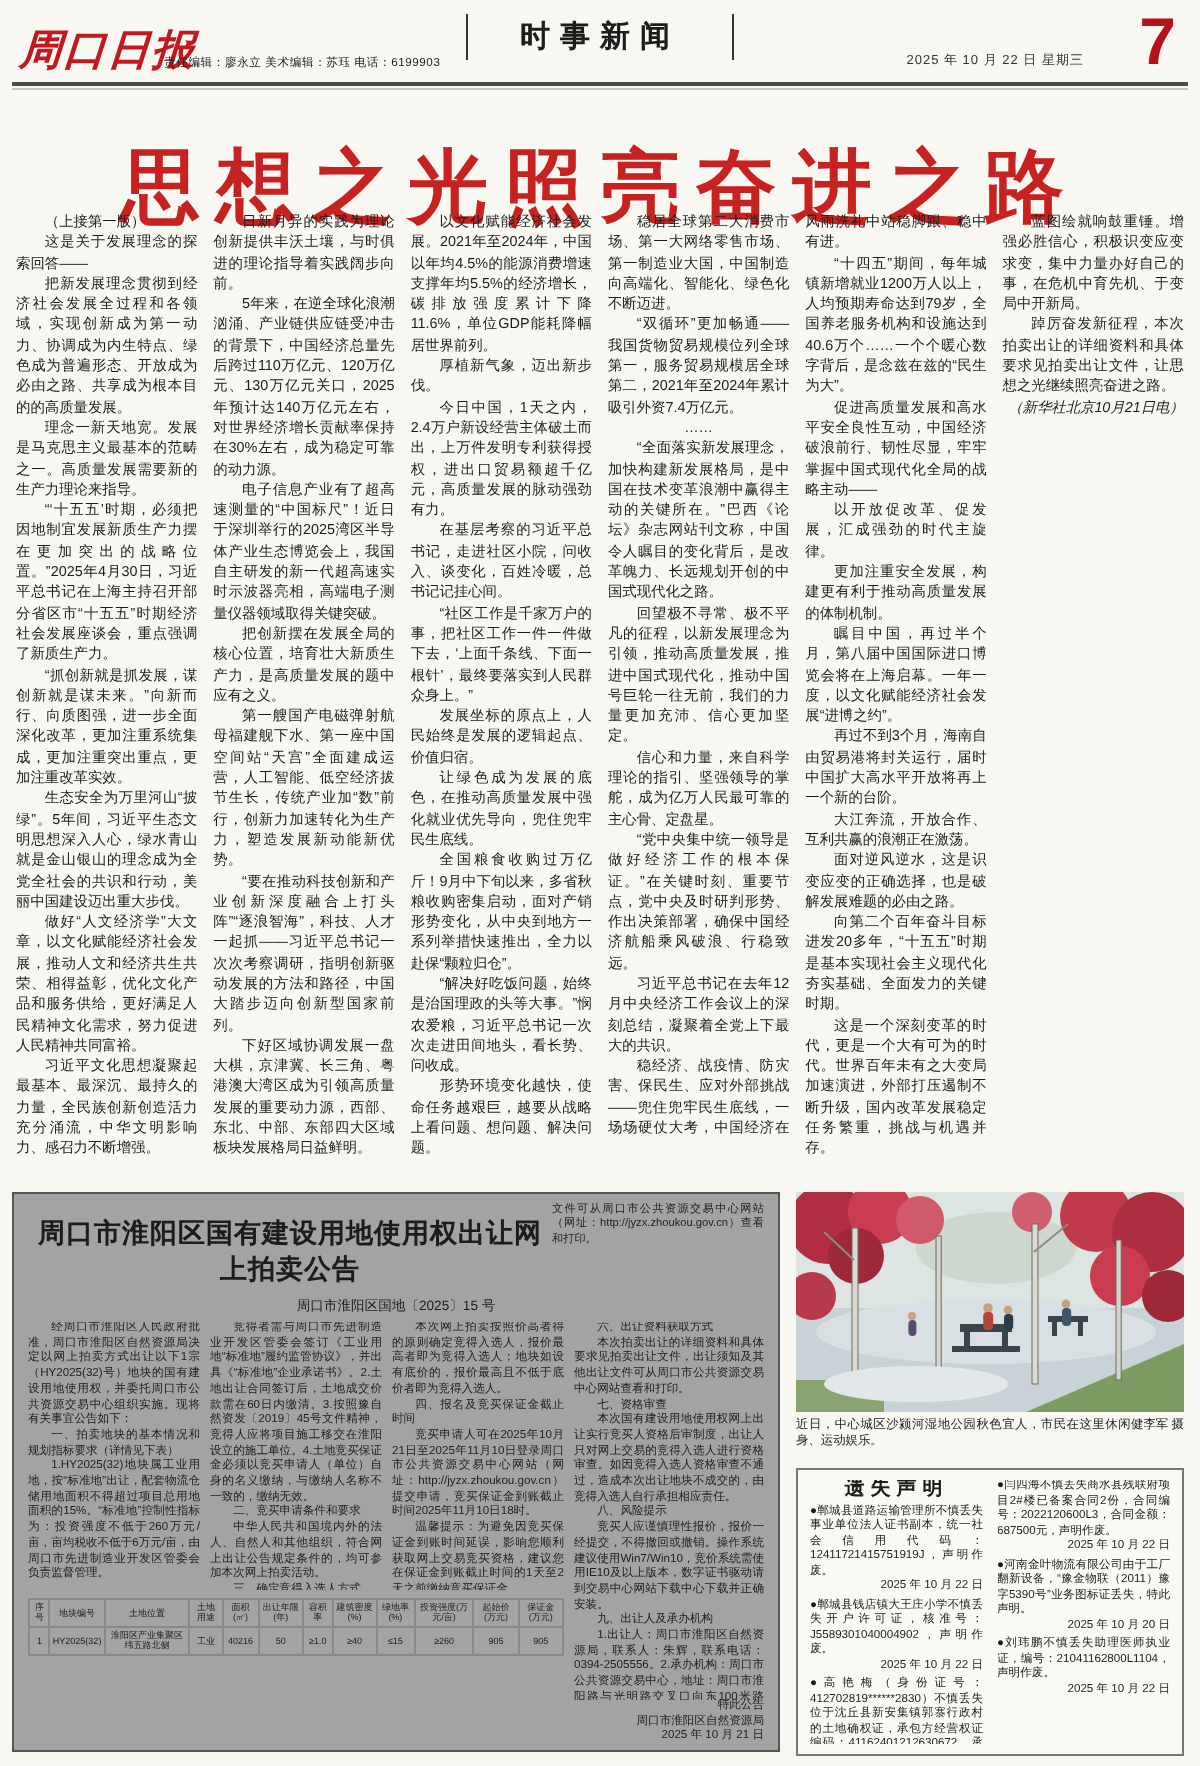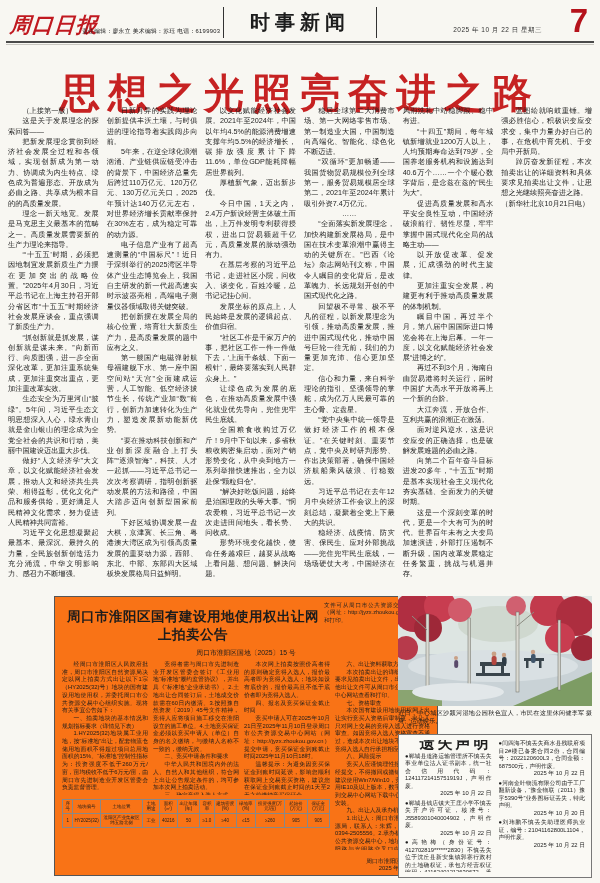--- a/index.html
+++ b/index.html
@@ -3,38 +3,38 @@
 <meta charset="utf-8">
 <style>
   html,body{margin:0;padding:0;background:#9a9a9a;}
   .page{position:relative;width:600px;height:883px;margin:0 auto;background:#f8f7f2;
         font-family:"Liberation Sans",sans-serif;color:#1c1c1c;overflow:hidden;}
   
   .masthead{position:absolute;left:10px;top:11px;font-family:"DejaVu Serif",serif;
             font-size:21px;font-weight:bold;font-style:italic;color:#c01920;letter-spacing:1px;transform:skewX(-4deg);}
   .edition-info{position:absolute;left:82px;top:27px;font-size:5.8px;color:#222;letter-spacing:.3px;}
   .section-title{position:absolute;left:50%;top:7px;transform:translateX(-50%);
-                 font-size:20px;font-weight:bold;letter-spacing:5px;padding:2px 26px;
+                 font-size:15px;font-weight:bold;letter-spacing:5px;padding:2px 26px;
                  border-left:1px solid #333;border-right:1px solid #333;}
   .page-date{position:absolute;right:58px;top:26px;font-size:6.5px;color:#333;letter-spacing:.5px;}
   .page-number{position:absolute;right:12px;top:2px;font-size:33px;font-weight:bold;color:#b5121b;}
   .header-rule{position:absolute;left:6px;right:6px;top:41px;border-top:2px solid #4a4a4a;}
   .header-rule2{position:absolute;left:6px;right:6px;top:44px;border-top:1px solid #c9c7c1;}
   
   .article-title{position:absolute;left:0;right:0;top:53px;text-align:center;
                  font-size:40px;font-weight:700;color:#c62222;letter-spacing:8px;margin-top:13px;}
   .article-body{position:absolute;left:8px;top:106px;width:584px;height:482px;
                 column-count:6;column-gap:8px;column-fill:auto;overflow:hidden;
                 font-size:7.2px;line-height:10.3px;text-align:justify;}
   .article-body p{margin:0;text-indent:2em;}
   .article-body p.center{text-align:center;text-indent:0;}
-  .article-body p.right{text-align:left;text-indent:0;}
+  .article-body p.right{text-align:right;text-indent:0;font-style:italic;}
   
   .land-box{position:absolute;left:6px;top:596px;width:384px;height:280px;box-sizing:border-box;
-            border:1px solid #555;background:#f97316;padding:5px 7px;margin-left:48px;}
+            border:1px solid #555;background:#a3a3a3;padding:5px 7px;}
   .land-head{display:flex;align-items:flex-start;}
   .land-title{flex:1;text-align:center;font-size:13.5px;font-weight:bold;padding-top:6px;letter-spacing:.5px;}
   .land-note{width:106px;font-size:5.6px;line-height:7.4px;color:#222;text-align:justify;}
   .land-docnum{text-align:center;font-size:6.8px;margin:4px 0 3px;}
   .land-main{display:flex;gap:5px;}
   .land-left{width:268px;}
   .land-cols{display:flex;gap:5px;height:134px;overflow:hidden;}
   .lcol{flex:1;font-size:5.8px;line-height:7.7px;text-align:justify;overflow:hidden;}
   .lcol p,.land-right p{margin:0;text-indent:2em;}
   .land-table{width:100%;border-collapse:collapse;margin-top:4px;font-size:4.5px;}
@@ -46,21 +46,21 @@
   .land-sign{text-align:right;text-indent:0;}
   
   .photo{position:absolute;left:398px;top:596px;width:194px;height:110px;overflow:hidden;}
   .photo svg{display:block;}
   .photo-caption{position:absolute;left:398px;top:709px;width:194px;font-size:6.2px;line-height:8.1px;text-align:justify;}
   .photo-credit{float:right;}
   
   .loss-box{position:absolute;left:398px;top:734px;width:194px;height:144px;box-sizing:border-box;
             border:1px solid #777;background:#faf9f4;padding:5px 6px;display:flex;gap:7px;}
   .loss-col{flex:1;font-size:5.8px;line-height:7.5px;overflow:hidden;text-align:justify;}
-  .loss-title{font-size:15px;font-weight:bold;text-align:right;letter-spacing:3px;margin:1px 0 4px;font-family:Liberation Mono, monospace;}
+  .loss-title{font-size:10px;font-weight:bold;text-align:center;letter-spacing:3px;margin:1px 0 4px;}
   .notice{margin-bottom:2px;}
   .ndate{text-align:right;}
 </style>
 </head>
 <body>
 
 <div class="page">
 
   <div class="masthead">周口日报</div>
   <div class="edition-info">责任编辑：廖永立  美术编辑：苏珏  电话：6199903</div>
@@ -86,22 +86,22 @@
       <p class="apara">5年来，在逆全球化浪潮汹涌、产业链供应链受冲击的背景下，中国经济总量先后跨过110万亿元、120万亿元、130万亿元关口，2025年预计达140万亿元左右，对世界经济增长贡献率保持在30%左右，成为稳定可靠的动力源。</p>
       <p class="apara">电子信息产业有了超高速测量的“中国标尺”！近日于深圳举行的2025湾区半导体产业生态博览会上，我国自主研发的新一代超高速实时示波器亮相，高端电子测量仪器领域取得关键突破。</p>
       <p class="apara">把创新摆在发展全局的核心位置，培育壮大新质生产力，是高质量发展的题中应有之义。</p>
       <p class="apara">第一艘国产电磁弹射航母福建舰下水、第一座中国空间站“天宫”全面建成运营，人工智能、低空经济拔节生长，传统产业加“数”前行，创新力加速转化为生产力，塑造发展新动能新优势。</p>
       <p class="apara">“要在推动科技创新和产业创新深度融合上打头阵”“逐浪智海”，科技、人才一起抓——习近平总书记一次次考察调研，指明创新驱动发展的方法和路径，中国大踏步迈向创新型国家前列。</p>
       <p class="apara">下好区域协调发展一盘大棋，京津冀、长三角、粤港澳大湾区成为引领高质量发展的重要动力源，西部、东北、中部、东部四大区域板块发展格局日益鲜明。</p>
       <p class="apara">以文化赋能经济社会发展。2021年至2024年，中国以年均4.5%的能源消费增速支撑年均5.5%的经济增长，碳排放强度累计下降11.6%，单位GDP能耗降幅居世界前列。</p>
       <p class="apara">厚植新气象，迈出新步伐。</p>
       <p class="apara">今日中国，1天之内，2.4万户新设经营主体破土而出，上万件发明专利获得授权，进出口贸易额超千亿元，高质量发展的脉动强劲有力。</p>
       <p class="apara">在基层考察的习近平总书记，走进社区小院，问收入、谈变化，百姓冷暖，总书记记挂心间。</p>
+      <p class="apara">“社区工作是千家万户的事，把社区工作一件一件做下去，‘上面千条线、下面一根针’，最终要落实到人民群众身上。”</p>
       <p class="apara">发展坐标的原点上，人民始终是发展的逻辑起点、价值归宿。</p>
-      <p class="apara">“社区工作是千家万户的事，把社区工作一件一件做下去，‘上面千条线、下面一根针’，最终要落实到人民群众身上。”</p>
       <p class="apara">让绿色成为发展的底色，在推动高质量发展中强化就业优先导向，兜住兜牢民生底线。</p>
       <p class="apara">全国粮食收购过万亿斤！9月中下旬以来，多省秋粮收购密集启动，面对产销形势变化，从中央到地方一系列举措快速推出，全力以赴保“颗粒归仓”。</p>
       <p class="apara">“解决好吃饭问题，始终是治国理政的头等大事。”悯农爱粮，习近平总书记一次次走进田间地头，看长势、问收成。</p>
       <p class="apara">形势环境变化越快，使命任务越艰巨，越要从战略上看问题、想问题、解决问题。</p>
       <p class="apara">稳居全球第二大消费市场、第一大网络零售市场、第一制造业大国，中国制造向高端化、智能化、绿色化不断迈进。</p>
       <p class="apara">“双循环”更加畅通——我国货物贸易规模位列全球第一，服务贸易规模居全球第二，2021年至2024年累计吸引外资7.4万亿元。</p>
       <p class="apara center">……</p>
       <p class="apara">“全面落实新发展理念，加快构建新发展格局，是中国在技术变革浪潮中赢得主动的关键所在。”巴西《论坛》杂志网站刊文称，中国令人瞩目的变化背后，是改革魄力、长远规划开创的中国式现代化之路。</p>
       <p class="apara">回望极不寻常、极不平凡的征程，以新发展理念为引领，推动高质量发展，推进中国式现代化，推动中国号巨轮一往无前，我们的力量更加充沛、信心更加坚定。</p>
       <p class="apara">信心和力量，来自科学理论的指引、坚强领导的掌舵，成为亿万人民最可靠的主心骨、定盘星。</p>

